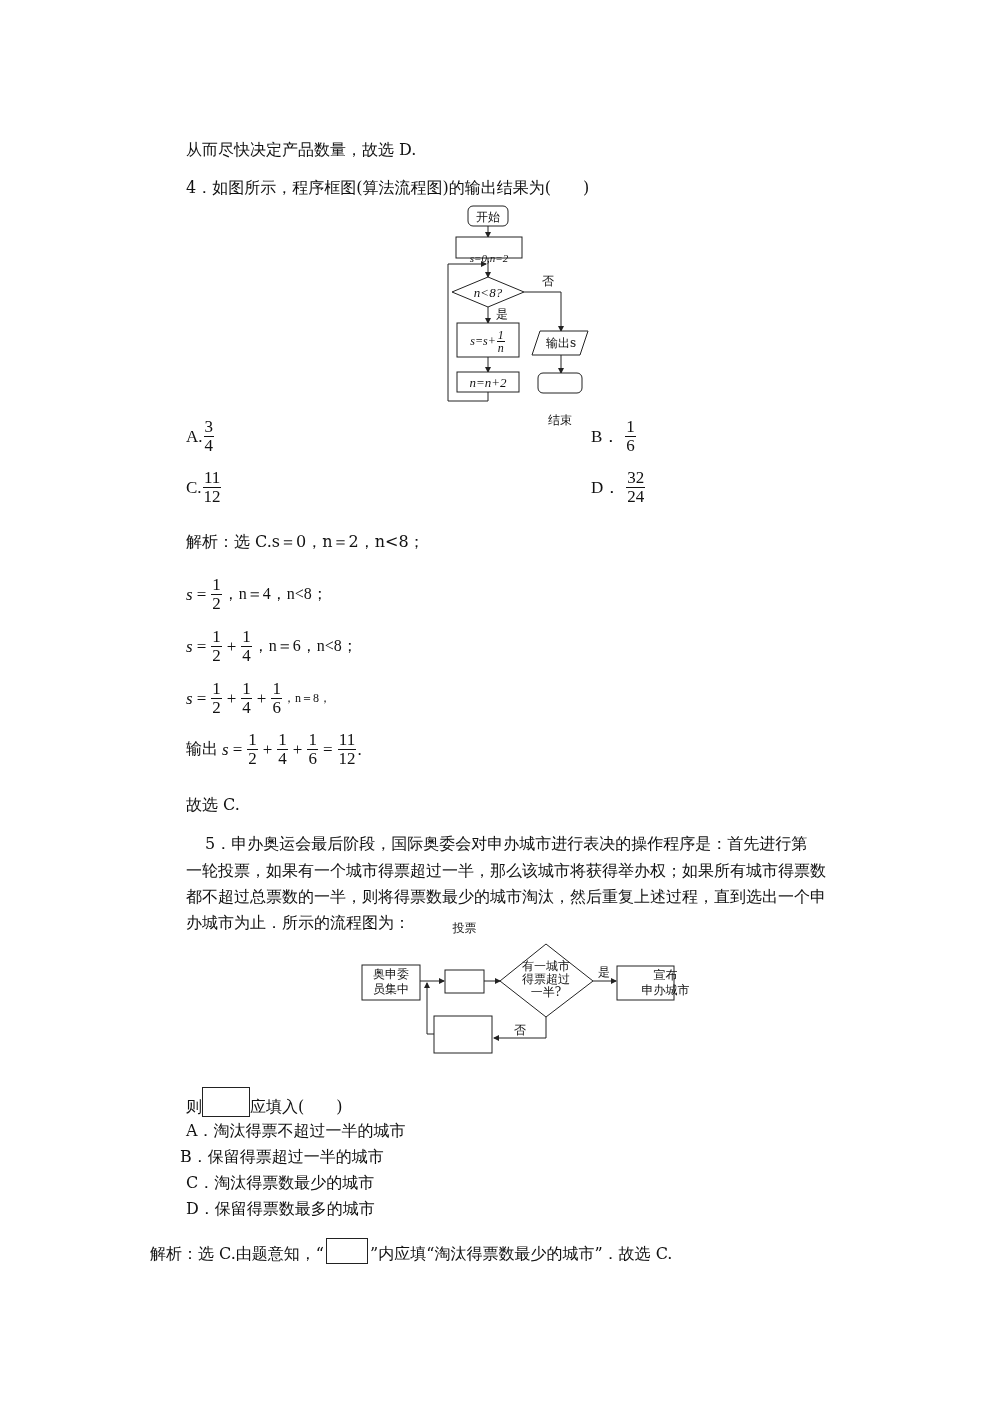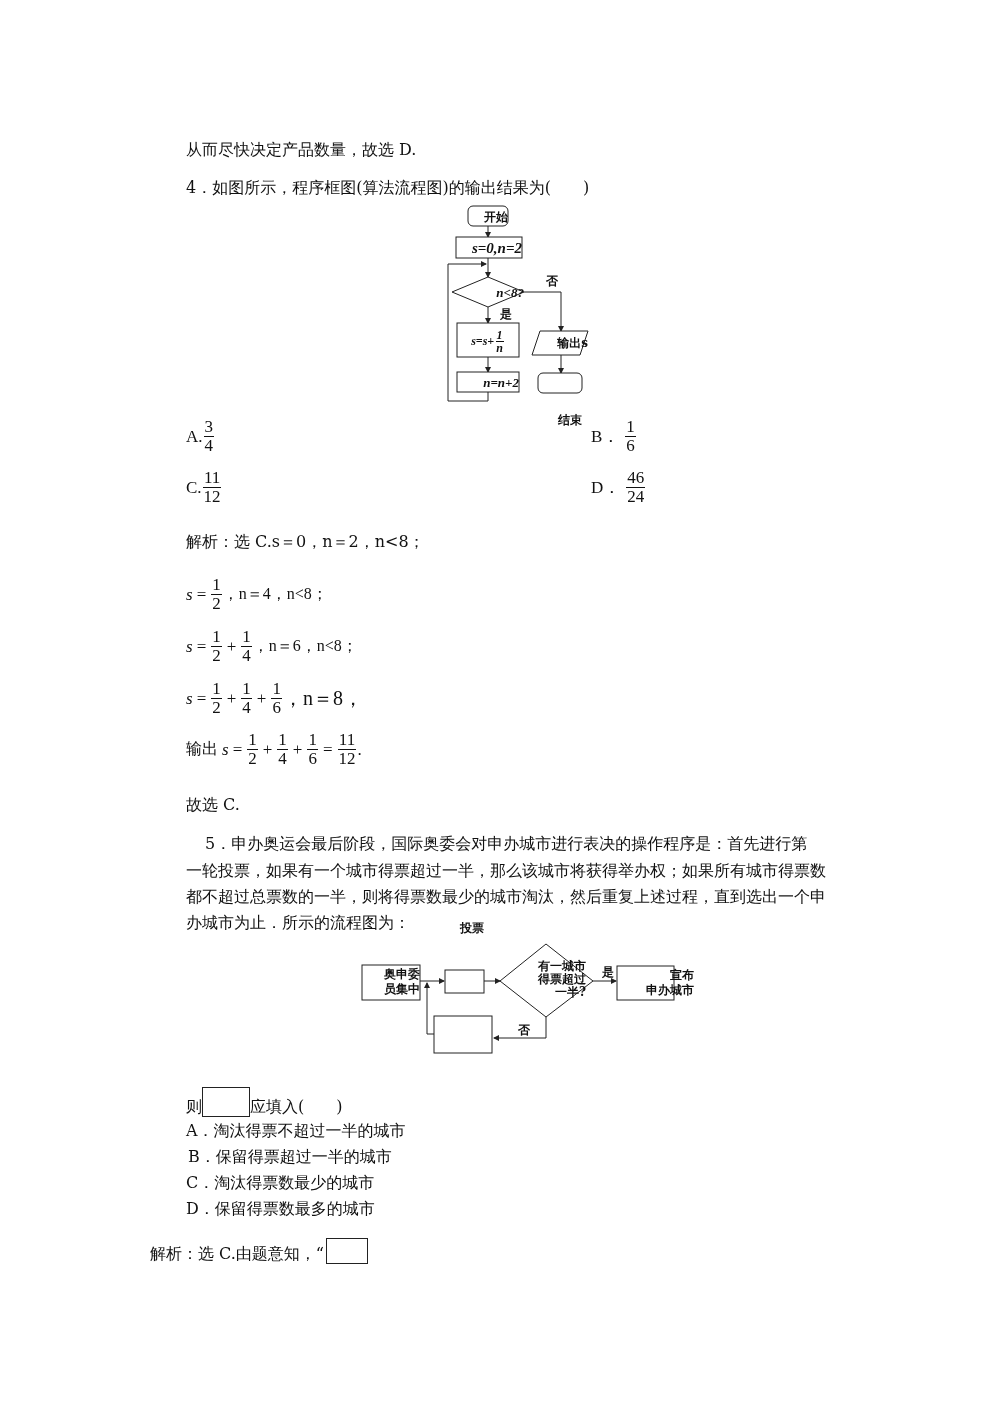--- a/index.html
+++ b/index.html
@@ -6,21 +6,21 @@
   body { width:1000px; height:1414px; position:relative; overflow:hidden;
          font-family:"DejaVu Serif", "Liberation Serif", serif; color:#111; }
   .abs { position:absolute; white-space:nowrap; }
   .txt { font-size:16px; line-height:20px; }
   i.v { font-style:italic; font-family:"Liberation Serif", serif; }
   .frac { display:inline-flex; flex-direction:column; align-items:center; vertical-align:middle; font-family:"Liberation Serif", serif; font-size:17px; line-height:18px; margin:0 1px; }
   .frac .num { border-bottom:1px solid #111; padding:0 1px; }
   .frac .den { padding:0 1px; }
   .math { font-family:"Liberation Serif", serif; font-size:17px; display:flex; align-items:center; }
   .math .op { margin:0 4px; }
-  .fc-text { position:absolute; font-size:12px; text-align:right; font-family:"DejaVu Serif", serif;font-weight:bold; }
+  .fc-text { position:absolute; font-size:12px; text-align:center; font-family:"DejaVu Serif", serif; }
   .blank { display:inline-block; border:1px solid #222; vertical-align:bottom; }
 </style>
 </head>
 <body>
 
 <div class="abs txt" style="left:186px;top:140px;">从而尽快决定产品数量，故选 D.</div>
 
 <div class="abs txt" style="left:186px;top:178px;">4．如图所示，程序框图(算法流程图)的输出结果为(　　)</div>
 
 <div style="position:absolute;left:0;top:0;width:1000px;height:420px;">
@@ -48,21 +48,21 @@
     <polyline points="488,392 488,401 448,401 448,264 486,264" fill="none" stroke="#222" marker-end="url(#ar)"></polyline>
 
     <polyline points="524,292 561,292 561,331" fill="none" stroke="#222" marker-end="url(#ar)"></polyline>
 
     <polygon points="540,331 588,331 580,355 532,355" fill="#fff" stroke="#222"></polygon>
     <line x1="561" y1="355" x2="561" y2="373" stroke="#222" marker-end="url(#ar)"></line>
 
     <rect x="538" y="373" width="44" height="20" rx="5" fill="#fff" stroke="#222"></rect>
   </svg>
   <div class="fc-text" style="left:468px;top:209px;width:40px;">开始</div>
-  <div class="fc-text" style="left:456px;top:240px;width:66px;font-style:italic;font-family:'Liberation Serif',serif;font-size:15px;">s=0,n=2</div>
+  <div class="fc-text" style="left:456px;top:252px;width:66px;font-style:italic;font-family:'Liberation Serif',serif;font-size:11px;">s=0,n=2</div>
   <div class="fc-text" style="left:452px;top:285px;width:72px;font-style:italic;font-family:'Liberation Serif',serif;font-size:13px;">n&lt;8?</div>
   <div class="fc-text" style="left:538px;top:273px;width:20px;">否</div>
   <div class="fc-text" style="left:492px;top:306px;width:20px;">是</div>
   <div class="fc-text" style="left:457px;top:326px;width:62px;height:30px;display:flex;align-items:center;justify-content:center;font-family:'Liberation Serif',serif;font-style:italic;font-size:12px;">
     <span>s=s+</span>
     <span class="frac" style="font-size:12px;line-height:12px;">
       <span class="num">1</span>
       <span class="den">n</span>
     </span>
   </div>
@@ -88,21 +88,21 @@
 <div class="abs math" style="left:186px;top:469px;">
   <span>C.</span>
   <span class="frac">
       <span class="num">11</span>
       <span class="den">12</span>
     </span>
 </div>
 <div class="abs math" style="left:591px;top:469px;">
   <span>D．</span>
   <span class="frac" style="margin-left:6px;">
-      <span class="num">46</span>
+      <span class="num">32</span>
       <span class="den">24</span>
     </span>
 </div>
 
 <div class="abs txt" style="left:186px;top:532px;">解析：选 C.s＝0，n＝2，n&lt;8；</div>
 
 <div class="abs math" style="left:186px;top:576px;">
   <i class="v">s</i>
     <span class="op">=</span>
   <span class="frac">
@@ -137,21 +137,21 @@
     <span class="op">+</span>
   <span class="frac">
       <span class="num">1</span>
       <span class="den">4</span>
     </span>
     <span class="op">+</span>
   <span class="frac">
       <span class="num">1</span>
       <span class="den">6</span>
     </span>
-  <span style="font-size:20px;">，n＝8，</span>
+  <span style="font-size:12px;">，n＝8，</span>
 </div>
 
 <div class="abs math" style="left:186px;top:731px;">
   <span style="font-family:'DejaVu Serif',serif;font-size:16px;margin-right:4px;">输出</span>
   <i class="v">s</i>
     <span class="op">=</span>
   <span class="frac">
       <span class="num">1</span>
       <span class="den">2</span>
     </span>
@@ -216,20 +216,21 @@
   <div class="fc-text" style="left:510px;top:1022px;width:20px;">否</div>
 </div>
 
 <div class="abs txt" style="left:186px;top:1087px;display:flex;align-items:flex-end;">
   <span>则</span>
   <span class="blank" style="width:46px;height:28px;"></span>
   <span>应填入(　　)</span>
 </div>
 
 <div class="abs txt" style="left:186px;top:1121px;">A．淘汰得票不超过一半的城市</div>
-<div class="abs txt" style="left:188px;top:1147px;">B．保留得票超过一半的城市</div>
+<div class="abs txt" style="left:180px;top:1147px;">B．保留得票超过一半的城市</div>
 <div class="abs txt" style="left:186px;top:1173px;">C．淘汰得票数最少的城市</div>
 <div class="abs txt" style="left:186px;top:1199px;">D．保留得票数最多的城市</div>
 
 <div class="abs txt" style="left:150px;top:1238px;display:flex;align-items:flex-end;">
   <span>解析：选 C.由题意知，“</span>
   <span class="blank" style="width:40px;height:24px;margin:0 2px;"></span>
+  <span>”内应填“淘汰得票数最少的城市”．故选 C.</span>
 </div>
 
 </body></html>

